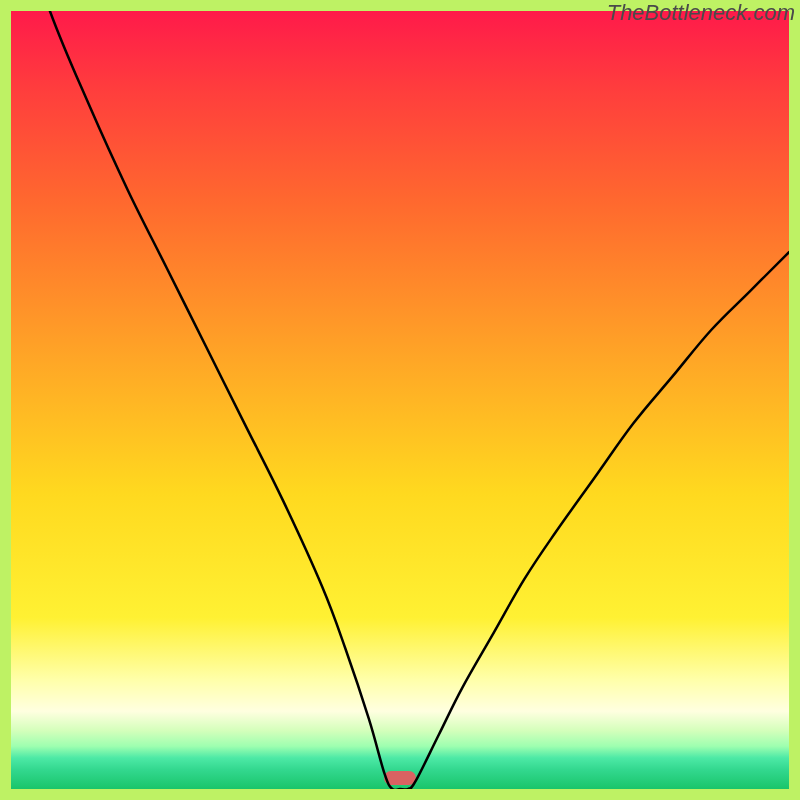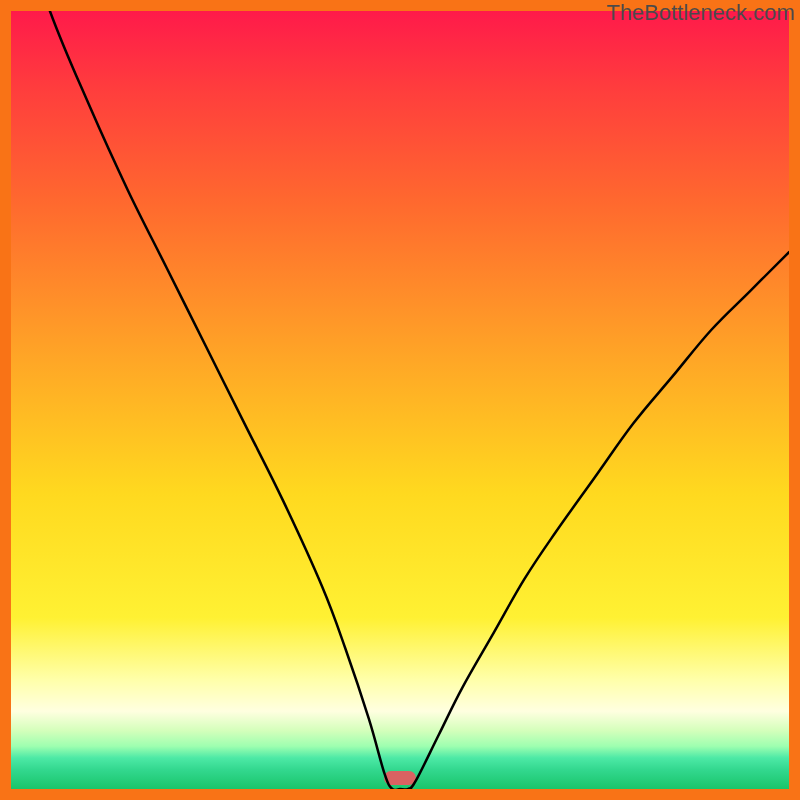--- a/index.html
+++ b/index.html
@@ -8,21 +8,22 @@
     width: 800px;
     height: 800px;
     overflow: hidden;
     background: #000;
     font-family: Arial, Helvetica, sans-serif;
   }
   .stage {
     position: relative;
     width: 800px;
     height: 800px;
-    background: #f97316;
+    background: #bef264;
+    font-style: italic;
   }
   .plot {
     position: absolute;
     left: 11px;
     top: 11px;
     width: 778px;
     height: 778px;
     background: linear-gradient(to bottom,
       #ff1a4a 0%,
       #ff3d3d 10%,

